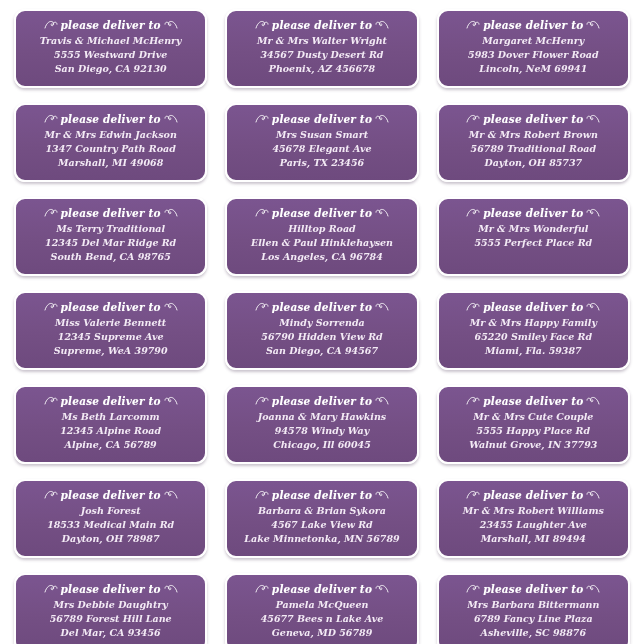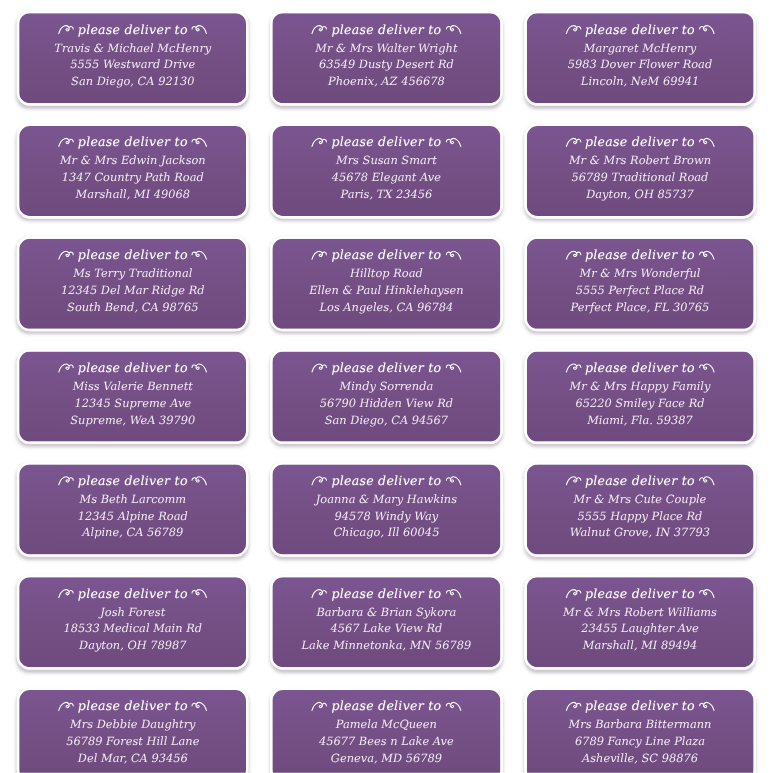--- a/index.html
+++ b/index.html
@@ -32,20 +32,21 @@
     background: linear-gradient(180deg, #7b5590 0%, #744f84 55%, #6e4a7e 100%);
     box-shadow: 0 2px 3px rgba(80,60,90,0.30);
     border: 2px solid #ffffff;
     overflow: hidden;
     display: flex;
     flex-direction: column;
     align-items: center;
     justify-content: flex-start;
     padding-top: 6px;
     box-sizing: border-box;
+    font-weight: bold;
   }
   .heading {
     display: flex;
     align-items: center;
     justify-content: center;
     gap: 3px;
     width: 100%;
     height: 15px;
   }
   .heading .swirl {
@@ -109,21 +110,21 @@
         <svg viewBox="0 0 14 12" class="swirl">
           <path d="M1 9 C3 2, 8 1, 9.5 4 C10.4 5.9, 8.2 7.6, 7.2 6.2 C6.6 5.3, 7.8 4.4, 8.6 5.2 M9.5 4 C11 2.4, 13 3.2, 13 5.2" fill="none" stroke="#ffffff" stroke-width="0.9" stroke-linecap="round"></path>
         </svg>
         <span class="htext">please deliver to</span>
         <svg viewBox="0 0 14 12" class="swirl" style="transform: scaleX(-1);">
           <path d="M1 9 C3 2, 8 1, 9.5 4 C10.4 5.9, 8.2 7.6, 7.2 6.2 C6.6 5.3, 7.8 4.4, 8.6 5.2 M9.5 4 C11 2.4, 13 3.2, 13 5.2" fill="none" stroke="#ffffff" stroke-width="0.9" stroke-linecap="round"></path>
         </svg>
       </div>
       <div class="addr">
         <div class="ln">Mr &amp; Mrs Walter Wright</div>
-        <div class="ln">63549 Dusty Desert Rd</div>
+        <div class="ln">34567 Dusty Desert Rd</div>
         <div class="ln">Phoenix, AZ 456678</div>
       </div>
     </div>
     <div class="label">
       <div class="heading">
         <svg viewBox="0 0 14 12" class="swirl">
           <path d="M1 9 C3 2, 8 1, 9.5 4 C10.4 5.9, 8.2 7.6, 7.2 6.2 C6.6 5.3, 7.8 4.4, 8.6 5.2 M9.5 4 C11 2.4, 13 3.2, 13 5.2" fill="none" stroke="#ffffff" stroke-width="0.9" stroke-linecap="round"></path>
         </svg>
         <span class="htext">please deliver to</span>
         <svg viewBox="0 0 14 12" class="swirl" style="transform: scaleX(-1);">
@@ -222,21 +223,20 @@
           <path d="M1 9 C3 2, 8 1, 9.5 4 C10.4 5.9, 8.2 7.6, 7.2 6.2 C6.6 5.3, 7.8 4.4, 8.6 5.2 M9.5 4 C11 2.4, 13 3.2, 13 5.2" fill="none" stroke="#ffffff" stroke-width="0.9" stroke-linecap="round"></path>
         </svg>
         <span class="htext">please deliver to</span>
         <svg viewBox="0 0 14 12" class="swirl" style="transform: scaleX(-1);">
           <path d="M1 9 C3 2, 8 1, 9.5 4 C10.4 5.9, 8.2 7.6, 7.2 6.2 C6.6 5.3, 7.8 4.4, 8.6 5.2 M9.5 4 C11 2.4, 13 3.2, 13 5.2" fill="none" stroke="#ffffff" stroke-width="0.9" stroke-linecap="round"></path>
         </svg>
       </div>
       <div class="addr">
         <div class="ln">Mr &amp; Mrs Wonderful</div>
         <div class="ln">5555 Perfect Place Rd</div>
-        <div class="ln">Perfect Place, FL 30765</div>
       </div>
     </div>
     <div class="label">
       <div class="heading">
         <svg viewBox="0 0 14 12" class="swirl">
           <path d="M1 9 C3 2, 8 1, 9.5 4 C10.4 5.9, 8.2 7.6, 7.2 6.2 C6.6 5.3, 7.8 4.4, 8.6 5.2 M9.5 4 C11 2.4, 13 3.2, 13 5.2" fill="none" stroke="#ffffff" stroke-width="0.9" stroke-linecap="round"></path>
         </svg>
         <span class="htext">please deliver to</span>
         <svg viewBox="0 0 14 12" class="swirl" style="transform: scaleX(-1);">
           <path d="M1 9 C3 2, 8 1, 9.5 4 C10.4 5.9, 8.2 7.6, 7.2 6.2 C6.6 5.3, 7.8 4.4, 8.6 5.2 M9.5 4 C11 2.4, 13 3.2, 13 5.2" fill="none" stroke="#ffffff" stroke-width="0.9" stroke-linecap="round"></path>

